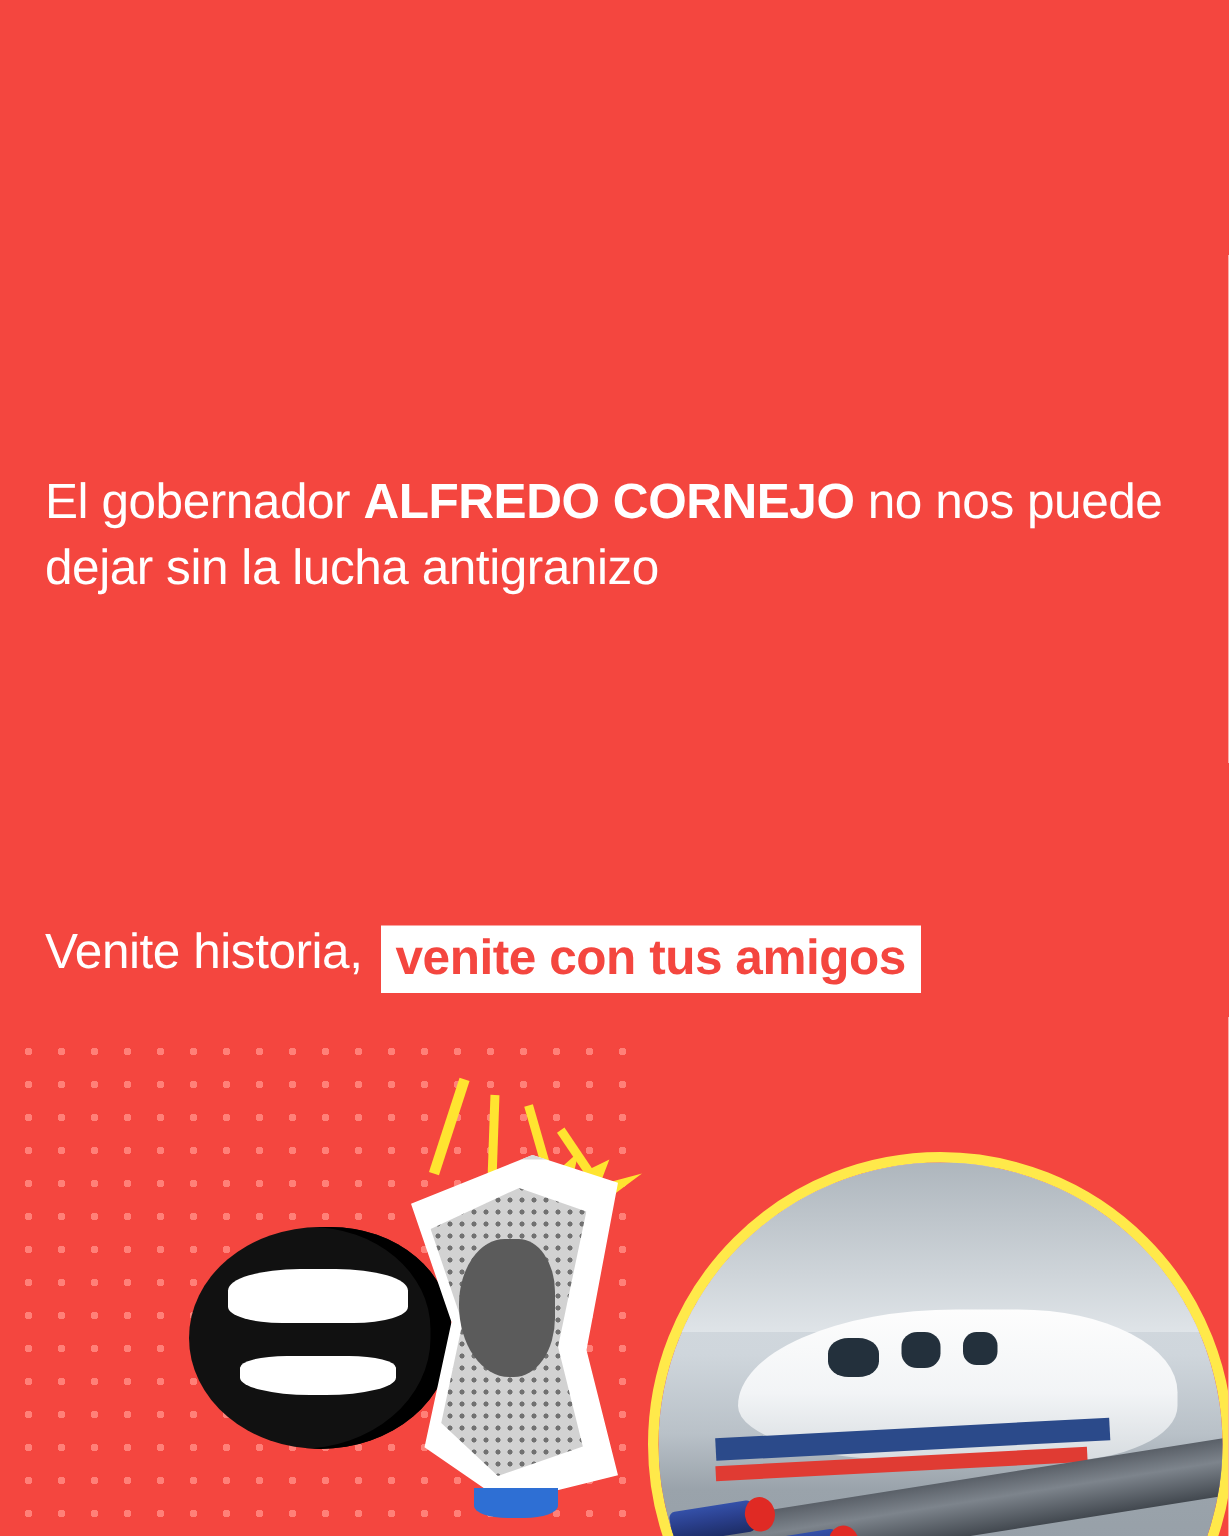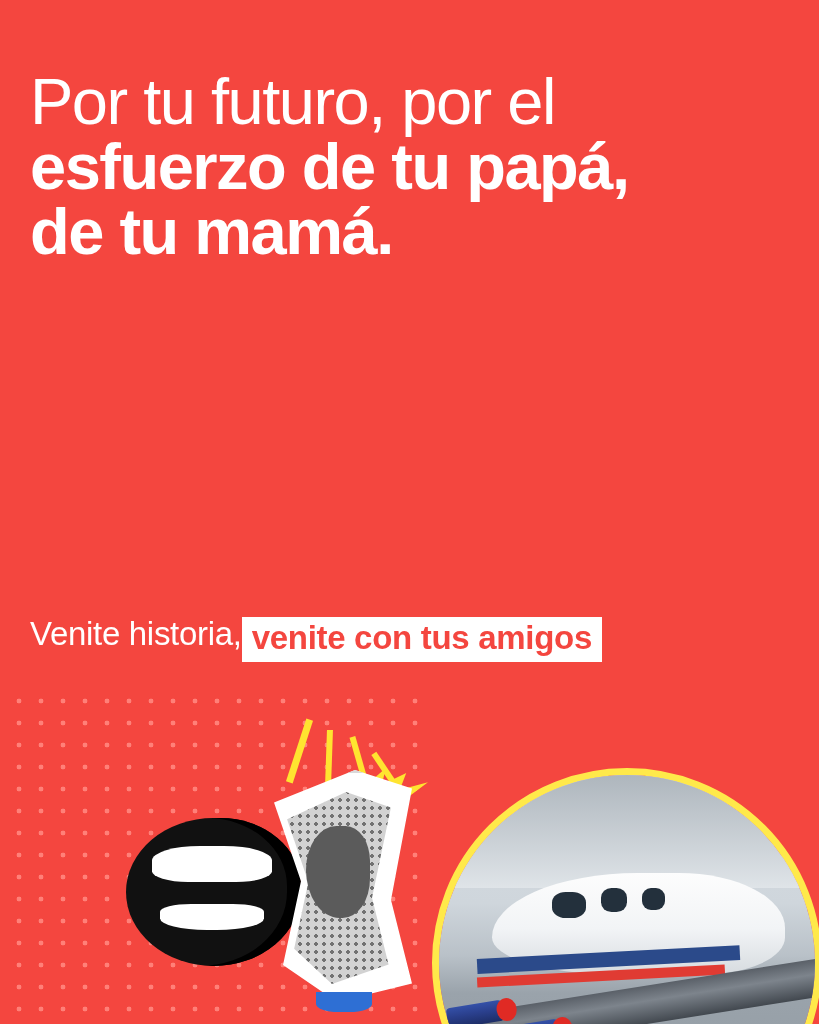--- a/index.html
+++ b/index.html
@@ -59,21 +59,21 @@
   #para2 { top: 443px; width: 768px; }
   #para3 { top: 612px; }
 
   .hl {
     background: #ffffff;
     color: #f4463f;
     font-weight: 700;
     padding: 4px 10px 6px 10px;
     display: inline-block;
     line-height: 1.05;
-    margin-left: 0;
+    margin-left: 12px;
     position: relative;
     top: 4px;
   }
 
   
   .dots {
     position: absolute;
     left: 8px;
     top: 690px;
     width: 420px;
@@ -280,26 +280,24 @@
     clip-path: polygon(0% 46%, 34% 0%, 28% 40%, 66% 12%, 56% 52%, 100% 34%, 42% 100%, 50% 60%, 14% 84%);
   }
 </style>
 </head>
 <body>
 
 <div id="poster">
 
   <div class="dots"></div>
 
-  <div class="headline">
-    <span class="l1">Por tu futuro, por el</span>
-    <span class="l2">esfuerzo de tu papá,</span>
-    <span class="l3">de tu mamá.</span>
+
+  <div class="para" id="para1">
+    <span>El gobernador </span><b>ALFREDO CORNEJO</b><span> no nos puede dejar sin la lucha antigranizo</span>
   </div>
-
 
 
   <div class="para" id="para3">
     <span>Venite historia,</span><span class="hl">venite con tus amigos</span>
   </div>
 
   <div class="photo-circle">
     <div class="photo-inner">
       <div class="hangar-ceiling"></div>
       <div class="plane-body"></div>

